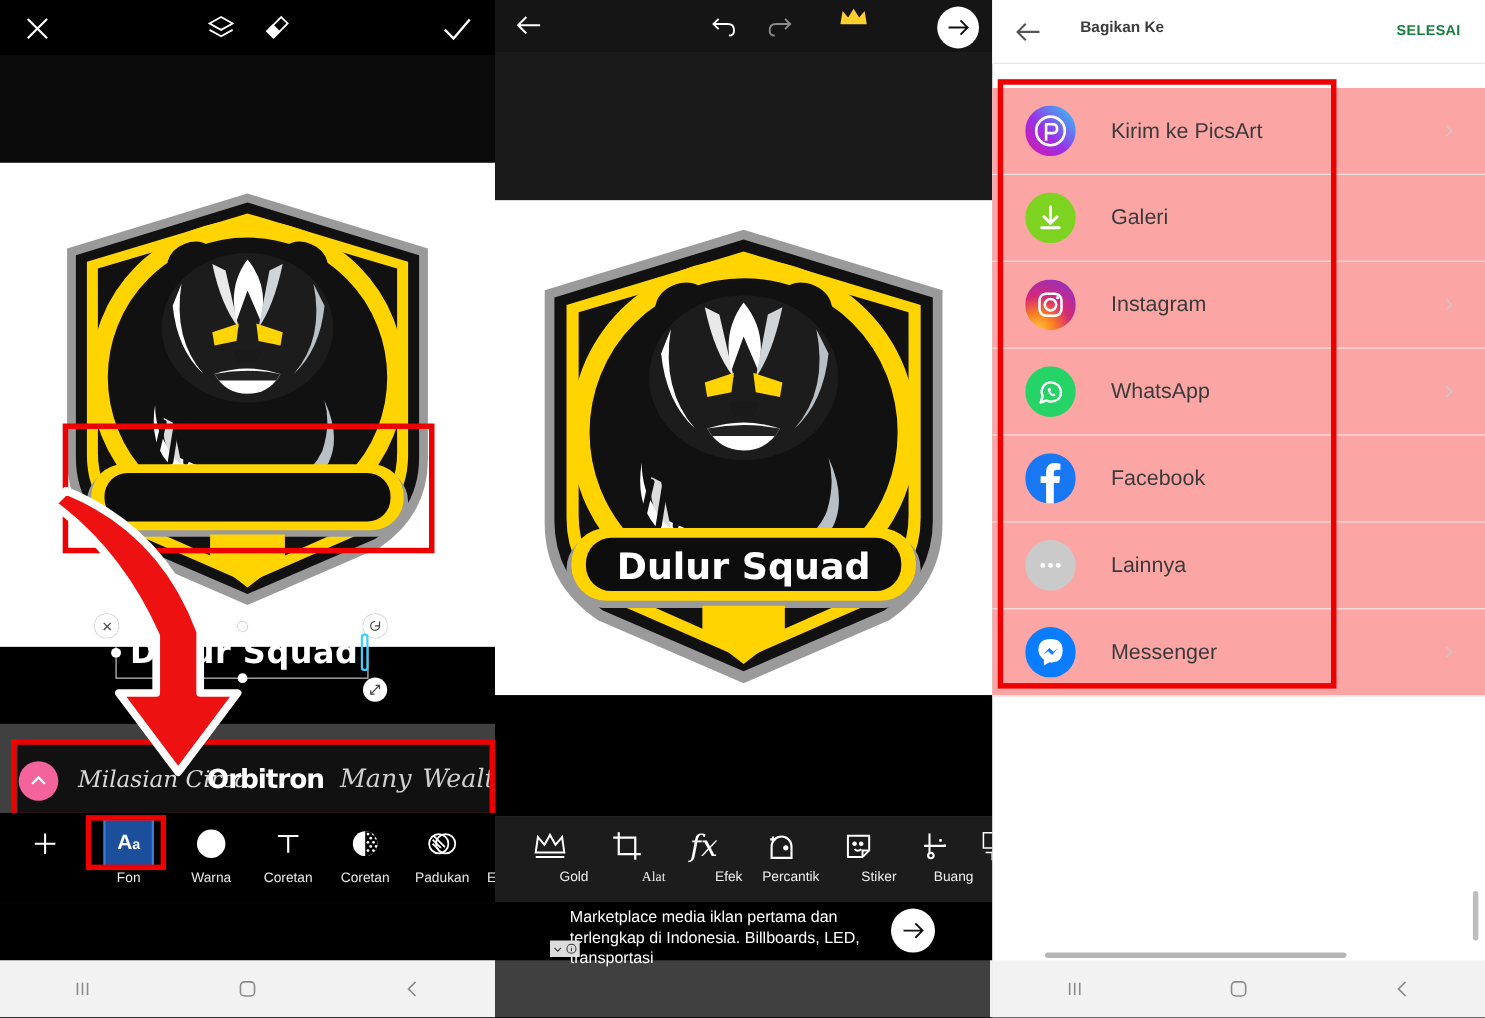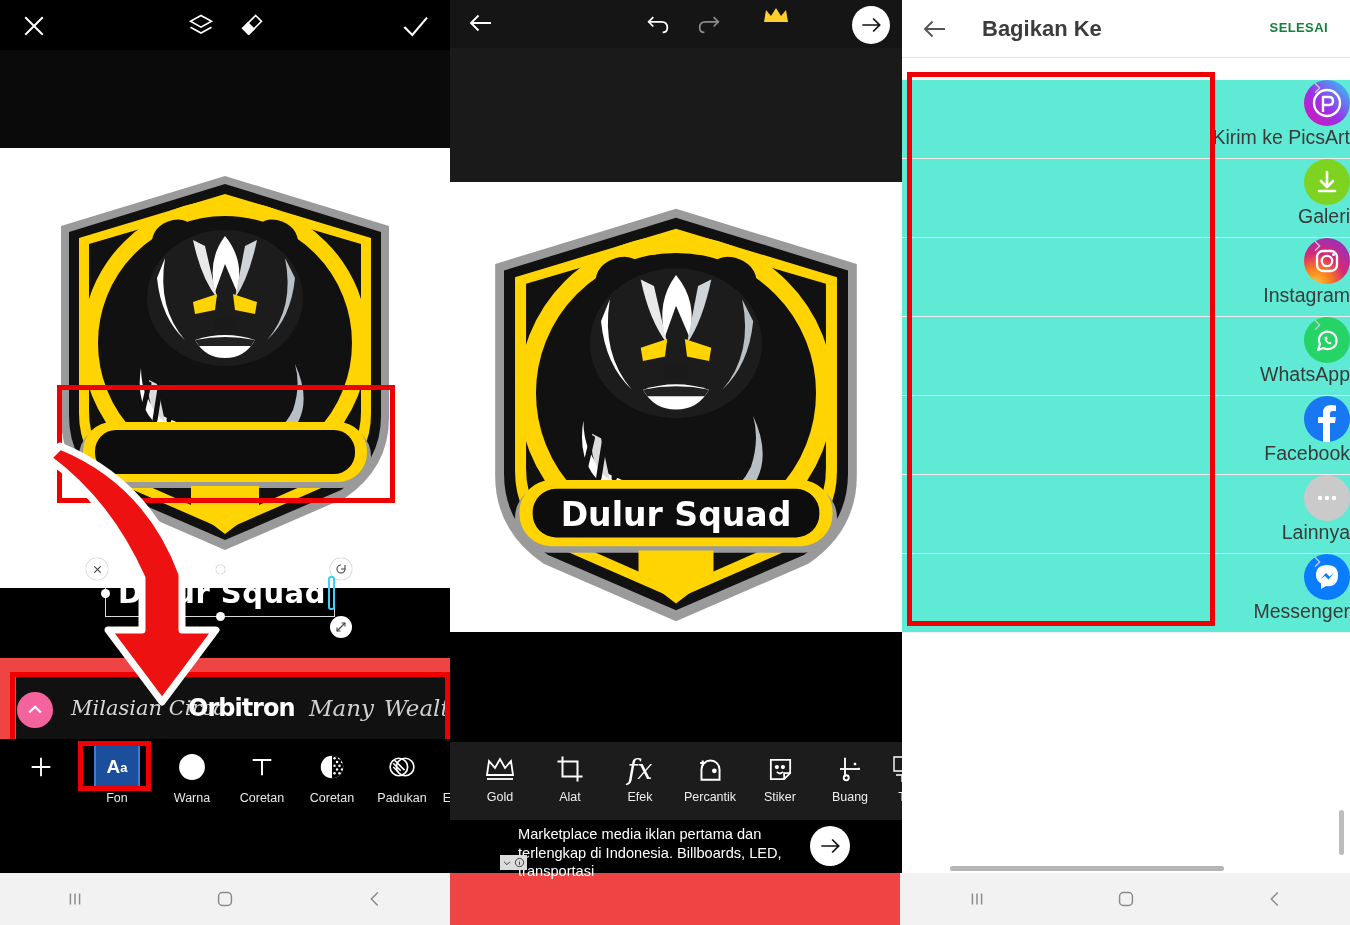--- a/index.html
+++ b/index.html
@@ -1,19 +1,19 @@
 <!DOCTYPE html>
 <html><head>
 <meta charset="utf-8">
 <style>
   * { margin:0; padding:0; box-sizing:border-box; }
   html,body { width:1350px; height:925px; background:#000; font-family:"Liberation Sans", sans-serif; overflow:hidden; }
   .screen { position:relative; width:1350px; height:925px; display:flex; }
 
-  .panel { position:relative; height:925px; overflow:hidden; background:#ef4444; }
+  .panel { position:relative; height:925px; overflow:hidden; background:#404040; }
   .p1 { width:450px; }
   .p2 { width:452px; }
   .p3 { width:448px; background:#fff; }
 
   
   .p1-topbar { position:absolute; top:0; left:0; width:450px; height:50px; background:#000;
                display:flex; align-items:center; }
   .p1-topbar .ic { position:absolute; color:#fff; display:flex; align-items:center; justify-content:center; }
   .ic-x     { left:18px; top:10px; width:32px; height:32px; }
   .ic-layer { left:185px; top:10px; width:32px; height:32px; }
@@ -87,42 +87,42 @@
   .p2-darkgap { position:absolute; top:48px; left:0; width:452px; height:134px; background:#1a1a1a; }
   .p2-canvas { position:absolute; top:182px; left:0; width:452px; height:450px; background:#fff; }
   .watermark { position:absolute; top:368px; left:0; width:452px; text-align:center;
                font-family:"DejaVu Sans", sans-serif; font-weight:700; font-size:45px; letter-spacing:-1px;
                color:rgba(120,120,120,.62); }
   .p2-blank { position:absolute; top:632px; left:0; width:452px; height:110px; background:#000; }
 
   .p2-toolbar { position:absolute; left:0; top:742px; width:452px; height:78px; background:#1c1c1c; }
   .t2 { position:absolute; width:70px; text-align:center; top:6px; }
   .t2 .glyph { height:42px; display:flex; align-items:center; justify-content:center; color:#fff; }
-  .t2 .lbl { font-size:12.5px; color:#eee; }
-  .t2-gold{ left:15px; } .t2-alat{ left:85px; } .t2-efek{ left:155px; }
+  .t2 .lbl { font-size:12.5px; color:#eee;text-align:right; }
+  .t2-gold{ left:15px; } .t2-alat{ left:85px;font-family:Liberation Serif, serif; } .t2-efek{ left:155px; }
   .t2-perc{ left:225px; } .t2-stik{ left:295px; } .t2-buan{ left:365px; } .t2-teks{ left:434px; width:36px; }
 
   .ad-bar { position:absolute; left:0; top:820px; width:452px; height:53px; background:#000; }
   .ad-text { position:absolute; left:68px; top:5px; width:300px; color:#fff; font-size:14.6px; line-height:18.5px; }
   .ad-circ { position:absolute; right:52px; top:6px; width:40px; height:40px; border-radius:50%; background:#fff;
              display:flex; align-items:center; justify-content:center; }
   .ad-tag { position:absolute; left:50px; top:35px; height:15px; background:#dcdcdc; display:flex; align-items:center;
             gap:2px; padding:0 2px; font-size:10px; color:#333; }
 
   
   .p3-header { position:absolute; top:0; left:0; width:448px; height:58px; background:#fff;
                border-bottom:1px solid #e3e3e3; display:flex; align-items:center; }
   .p3-back { position:absolute; left:18px; top:14px; width:30px; height:30px; color:#555; }
-  .p3-title { position:absolute; left:80px; top:16px; font-size:22px; font-weight:700; color:#3c3c3c; }
+  .p3-title { position:absolute; left:80px; top:16px; font-size:14px; font-weight:700; color:#3c3c3c; }
   .p3-done { position:absolute; right:22px; top:20px; font-size:13px; font-weight:700;
              letter-spacing:.4px; color:#15803d; }
 
   .share-list { position:absolute; top:80px; left:0; width:448px; }
-  .share-row { position:relative; height:79px; display:flex; align-items:flex-end; padding-left:30px;
-               border-bottom:1px solid #eee; background:#5eead4;flex-direction:column; }
+  .share-row { position:relative; height:79px; display:flex; align-items:center; padding-left:30px;
+               border-bottom:1px solid #eee; background:#fca5a5; }
   .share-row:last-child { border-bottom:1px solid #eee; }
   .sicon { width:46px; height:46px; border-radius:50%; flex:0 0 46px; display:flex;
            align-items:center; justify-content:center; }
   .slabel { margin-left:32px; font-size:19.5px; color:#3a3a3a; }
   .schev { position:absolute; right:25px; color:#c9c9c9; width:16px; height:16px; }
 
   .v-scroll { position:absolute; right:6px; top:810px; width:5px; height:45px; background:#bdbdbd; border-radius:3px; }
   .h-scroll { position:absolute; left:950px; top:866px; width:274px; height:5px; background:#b5b5b5; border-radius:3px; }
 
   

